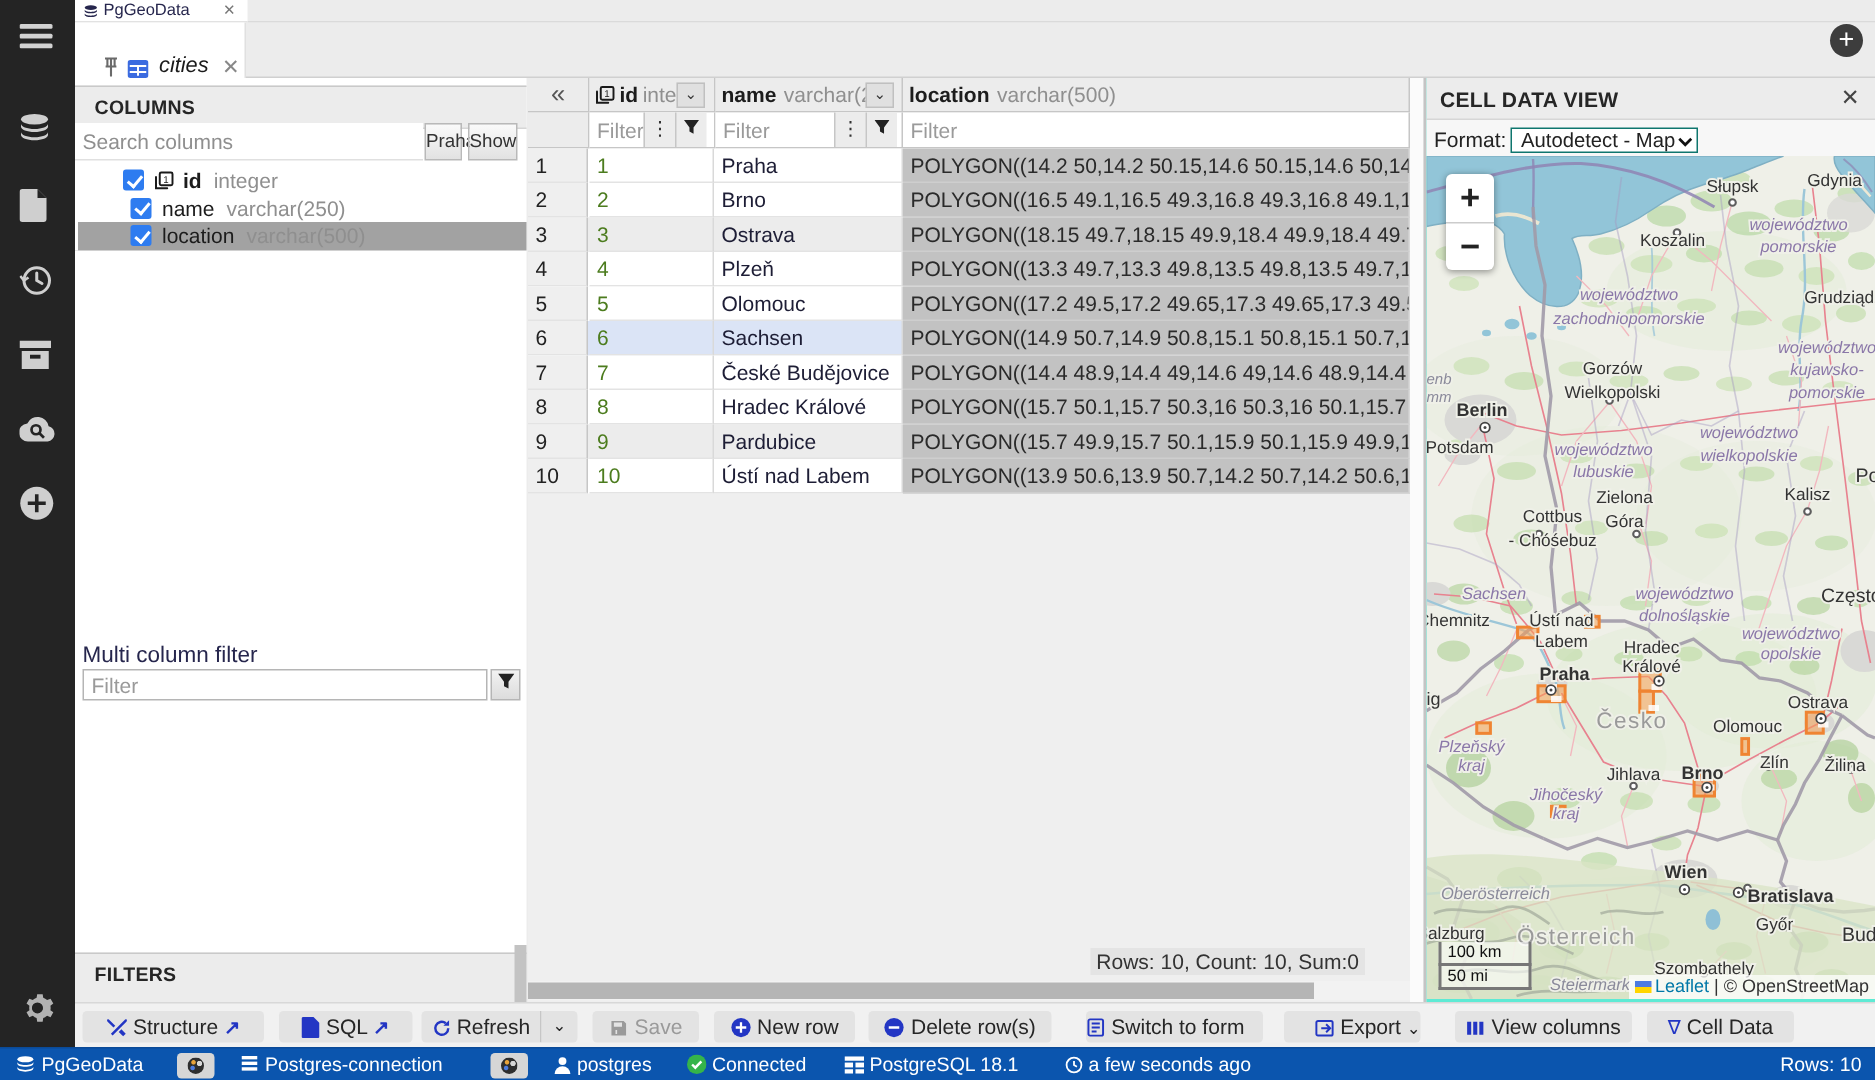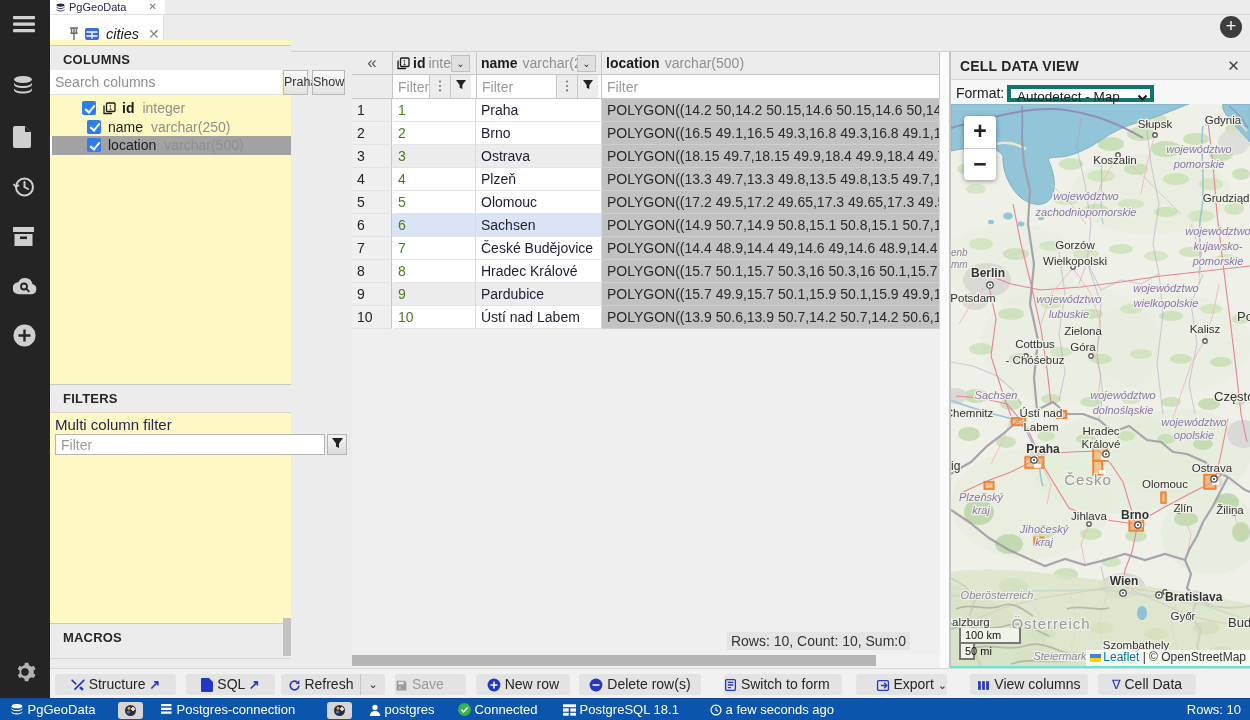--- a/index.html
+++ b/index.html
@@ -3,26 +3,26 @@
 *{margin:0;padding:0;box-sizing:border-box;font-family:"Liberation Sans",sans-serif}
 html,body{width:1250px;height:720px;overflow:hidden;background:#ececec;position:relative}
 
 #sidebar{position:absolute;left:0;top:0;width:50px;height:698px;background:#242424}
 #sidebar svg{position:absolute;left:13px}
 
 #row1{position:absolute;left:50px;top:0;width:1200px;height:15px;background:#ececec;border-bottom:1px solid #dadada}
 #tab1{position:absolute;left:0;top:0;width:115px;height:15px;background:#fff;border-bottom:1px solid #e2e2e2;font-size:11px;color:#26264d;display:flex;align-items:center;padding-left:19px}
 #tab1 .x{position:absolute;right:8px;top:1px;color:#777;font-size:10px}
 #row2{position:absolute;left:50px;top:15px;width:1200px;height:37px;background:#ececec;border-bottom:1px solid #d0d0d0}
-#tab2{position:absolute;left:0;top:0;width:114px;height:37px;background:#fff;display:flex;align-items:center;border-right:1px solid #e0e0e0}
+#tab2{position:absolute;left:0;top:0;width:114px;height:37px;background:#fff;display:flex;align-items:flex-end;border-right:1px solid #e0e0e0}
 #tab2 .nm{font-style:italic;font-size:14.5px;color:#1a1a1a;margin-left:7px}
 #tab2 .x{margin-left:9px;color:#888;font-size:14px}
 #plusbtn{position:absolute;right:8px;top:16px;width:22px;height:22px;border-radius:50%;background:#3d3d3d;color:#fff;font-size:18px;line-height:20px;text-align:center}
 
-#lpanel{position:absolute;left:50px;top:40px;width:241px;height:616px;background:#fef9c3}
+#lpanel{position:absolute;left:50px;top:52px;width:301px;height:616px;background:#ffffff}
 .phead{background:#ececec;border-top:1px solid #c9c9c9;border-bottom:1px solid #d6d6d6;font-weight:bold;font-size:13px;color:#262626;padding:6px 0 6px 13px;letter-spacing:.2px}
 #colhead{position:absolute;left:0;top:5px;width:100%}
 #searchrow{position:absolute;left:0;top:30px;width:100%;height:25px}
 #searchrow input{position:absolute;left:0;top:0;width:232px;height:25px;border:0;border-bottom:1px solid #e0e0e0;font-size:14px;padding-left:5px;color:#333}
 #searchrow input::placeholder{color:#8f8f8f}
 .sbtn{position:absolute;top:0;height:25px;background:linear-gradient(#fafafa,#e2e2e2);border:1px solid #b9b9b9;font-size:12.5px;color:#333;text-align:center;line-height:23px}
 #collist{position:absolute;left:0;top:59px;width:100%}
 .crow{height:18.5px;display:flex;align-items:center;font-size:14px;color:#1c1c1c}
 .crow.sel{background:#a2a2a2;box-shadow:inset 2px 0 0 #fff}
 .cbx{width:14px;height:14px;background:#2e7cf0;border-radius:2px;margin-left:32px;position:relative}
@@ -53,30 +53,30 @@
 #hscroll{position:absolute;left:0;top:602px;width:588px;height:13px;background:#f2f2f2}
 #hscroll .thumb{position:absolute;left:0;top:1px;width:524px;height:11px;background:#b5b5b5}
 #vscroll{position:absolute;left:940px;top:52px;width:9px;height:616px;background:#fbfbfb}
 #pdiv{position:absolute;left:949px;top:52px;width:2px;height:616px;background:#c4c4c4}
 
 #rpanel{position:absolute;left:951px;top:52px;width:299px;height:616px;background:#5eead4}
 #cdvhead{position:absolute;left:0;top:0;width:100%;height:28px;background:#ececec;border-bottom:1px solid #d6d6d6;font-weight:bold;font-size:14px;color:#262626;line-height:28px;padding-left:9px;letter-spacing:.2px}
 #cdvhead .x{position:absolute;right:10px;top:0;font-weight:normal;color:#444;font-size:15px}
 #fmtrow{position:absolute;left:0;top:28px;width:100%;height:24px;background:#f7f7f7}
 #fmtrow .lb{position:absolute;left:5px;top:5px;font-size:14px;color:#222}
-#fmtsel{position:absolute;left:56px;top:5px;width:147px;height:17px;border:4px solid #0f766e;background:#fff;font-size:13.5px;color:#222;line-height:15px;padding-left:6px}
+#fmtsel{position:absolute;left:56px;top:5px;width:125px;height:17px;border:1px solid #0f766e;background:#fff;font-size:13.5px;color:#222;line-height:15px;padding-left:6px}
 #fmtsel .chev{position:absolute;right:2px;top:2px}
 #mapwrap{position:absolute;left:0;top:52px;width:299px;height:562px;overflow:hidden}
 
 #zoomctl{position:absolute;left:13px;top:12px;width:32px;height:64px;background:#fff;border-radius:4px;box-shadow:0 1px 5px rgba(0,0,0,.4);text-align:center;z-index:5}
 #zoomctl .zi{height:32px;line-height:30px;font-size:23px;font-weight:bold;color:#222}
 #zoomctl .zi+.zi{border-top:1px solid #ccc}
 #scalectl{position:absolute;left:8px;top:524px;z-index:5;font-size:11px;color:#111}
 #scalectl .sc{background:rgba(255,255,255,.6);border:2px solid #777;border-top:none;padding:0 4px;line-height:14px;white-space:nowrap}
-#scalectl .sc1{width:62px} #scalectl .sc2{width:16px}
+#scalectl .sc1{width:62px} #scalectl .sc2{width:62px}
 #attrib{position:absolute;right:0;top:546px;height:16px;background:rgba(255,255,255,.75);z-index:5;font-size:12px;color:#333;padding:0 4px;line-height:15px;white-space:nowrap}
 #attrib a{color:#0078a8;text-decoration:none}
 .uaflag{display:inline-block;width:11px;height:8px;background:linear-gradient(#4c7be0 50%,#ffd500 50%);vertical-align:-1px;margin-right:2px}
 
 #toolbar{position:absolute;left:50px;top:668px;width:1200px;height:30px;background:#f1f1f1;border-top:1px solid #d8d8d8}
 .tbtn{position:absolute;top:5px;height:21px;background:#e3e3e3;border-radius:3px;font-size:14px;color:#262626;line-height:21px;white-space:nowrap}
 .tbtn svg{vertical-align:-3px}
 .tbtn .arr{color:#2336c4;font-weight:bold;font-size:13px}
 .tbtn.dis{color:#9a9a9a}
 
@@ -190,29 +190,28 @@
         <span class="cbx" style="margin-left:37px"></span>
         <span style="margin-left:7px">name</span>
         <span class="ctype">varchar(250)</span>
       </div>
   <div class="crow sel">
         <span class="cbx" style="margin-left:37px"></span>
         <span style="margin-left:7px">location</span>
         <span class="ctype">varchar(500)</span>
       </div>
  </div>
- <div id="filhead" class="phead">FILTERS</div>
  <div id="mcf">Multi column filter</div>
  <div id="frow">
       <input placeholder="Filter" style="">
       <div id="fbtn"><svg width="11" height="11" viewBox="0 0 11 11">
           <path fill="#222" d="M0 0h11L7 5.5V10L4 8.5V5.5z"></path>
         </svg></div>
     </div>
- <div id="machead" class="phead">MACROS</div>
+ <div id="machead" class="phead">FILTERS</div>
  <div style="position:absolute;right:0;top:578px;width:8px;height:38px;background:#c3c3c3"></div>
 </div>
 
 <div id="grid">
  <div class="gh" style="left:0;width:41px;justify-content:center;color:#555;font-size:17px">«</div>
  <div class="gh" style="left:41px;width:84px;padding-left:4px">
    <svg width="13" height="13" viewBox="0 0 13 13" style="flex:none">
         <g fill="none" stroke="#1a1a1a" stroke-width="1.3">
           <rect x="3.5" y="1" width="8.5" height="8.5" rx="1"></rect>
           <path d="M1 4v7.5h7.5" stroke-linecap="round"></path>
@@ -627,21 +626,21 @@
         </g>
       </svg> Structure <span class="arr">↗</span></div>
  <div class="tbtn" style="left:136px;width:89px;text-align:center"><svg width="12" height="14" viewBox="0 0 12 14">
         <path fill="#2336c4" d="M1 0h7l4 4v9a1 1 0 0 1-1 1H1a1 1 0 0 1-1-1V1a1 1 0 0 1 1-1z"></path>
       </svg> SQL <span class="arr">↗</span></div>
  <div class="tbtn" style="left:231px;width:79px;text-align:center;border-radius:3px 0 0 3px"><svg width="13" height="13" viewBox="0 0 24 24">
         <path fill="none" stroke="#2336c4" stroke-width="3" d="M20 12a8 8 0 1 1-3-6.2"></path>
         <path fill="#2336c4" d="M21 2v7h-7z"></path>
       </svg> Refresh</div>
  <div class="tbtn" style="left:310px;width:25px;text-align:center;border-left:1px solid #c6c6c6;border-radius:0 3px 3px 0;font-size:11px">⌄</div>
- <div class="tbtn dis" style="left:345px;width:71px;"><svg width="13" height="13" viewBox="0 0 24 24">
+ <div class="tbtn dis" style="left:345px;width:71px;text-align:center"><svg width="13" height="13" viewBox="0 0 24 24">
         <path fill="#9a9a9a" d="M3 3h15l3 3v15H3zm3 2v5h10V5zm2 9v5h2v-5z"></path>
       </svg> Save</div>
  <div class="tbtn" style="left:426px;width:94px;text-align:center"><svg width="14" height="14" viewBox="0 0 24 24">
         <circle cx="12" cy="12" r="11" fill="#2336c4"></circle>
         <path stroke="#fff" stroke-width="2.6" d="M12 6v12M6 12h12"></path>
       </svg> New row</div>
  <div class="tbtn" style="left:529px;width:122px;text-align:center"><svg width="14" height="14" viewBox="0 0 24 24">
         <circle cx="12" cy="12" r="11" fill="#2336c4"></circle>
         <path stroke="#fff" stroke-width="2.6" d="M6 12h12"></path>
       </svg> Delete row(s)</div>

